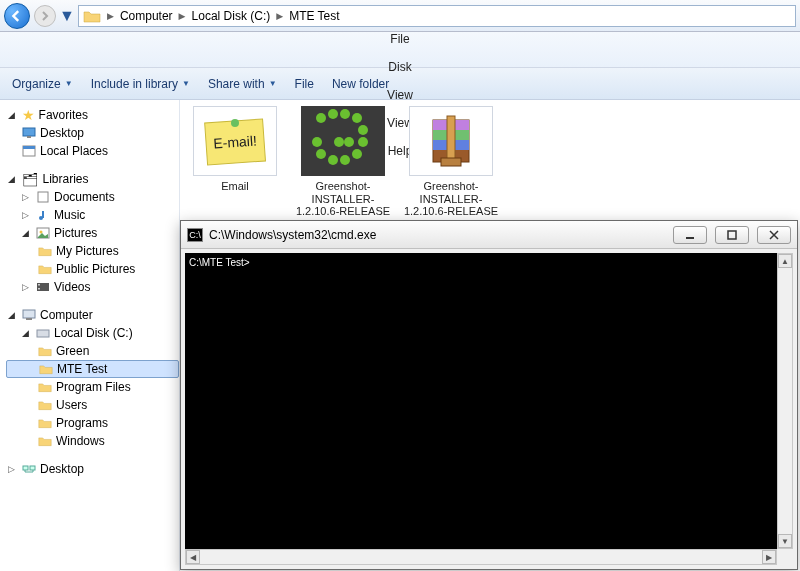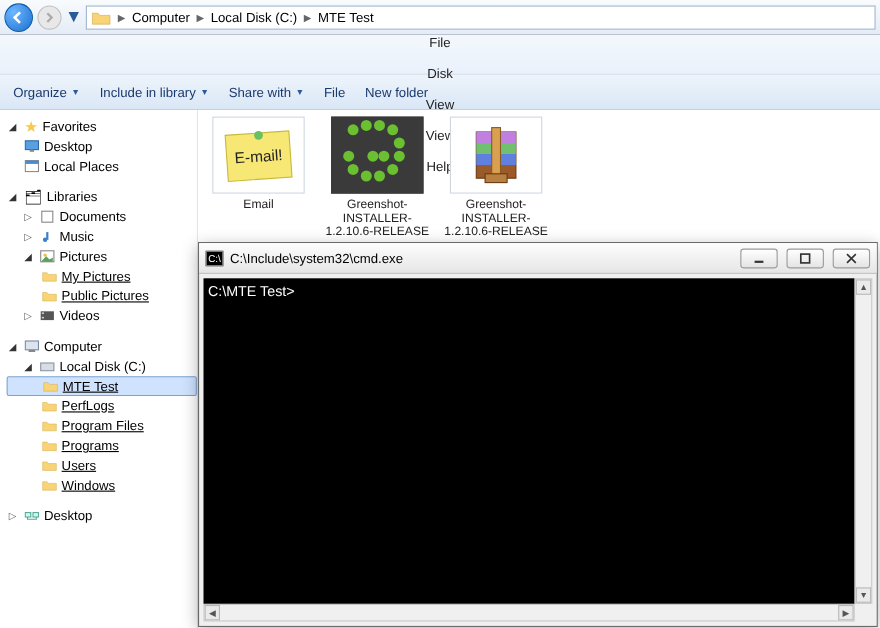--- a/index.html
+++ b/index.html
@@ -22,21 +22,21 @@
   .toolbar { height:32px; background: linear-gradient(#eef4fb,#dae7f6); border-bottom:1px solid #c4d0e2; display:flex; align-items:center; gap:18px; padding:0 12px; font-size:12px; color:#1a3a6e; }
   .toolbar .item { display:flex; align-items:center; gap:4px; }
   .dd { font-size:8px; color:#2a5a9a; }
 
   
   .main { display:flex; height:calc(571px - 32px - 20px - 32px); }
   .sidebar { width:180px; border-right:1px solid #e0e6ef; padding:6px 0 0 6px; font-size:12px; overflow:hidden; }
   .sb-group { margin-bottom:10px; }
   .sb-hdr, .sb-item { display:flex; align-items:center; gap:4px; height:18px; padding-left:2px; }
   .sb-item { padding-left:16px; }
-  .sb-sub { padding-left:32px;text-decoration:underline; }
+  .sb-sub { padding-left:32px; }
   .sb-item.sel { background:#cfe3ff; border:1px solid #7da2ce; border-radius:2px; }
   .triangle { width:10px; color:#5a5a5a; font-size:9px; display:inline-block; }
   .triangle.open { color:#333; }
 
   .content { flex:1; padding:6px 4px; display:flex; gap:6px; align-items:flex-start; }
   .tile { width:102px; text-align:center; font-size:11px; color:#222; }
   .thumb { width:84px; height:70px; margin:0 auto 4px; border:1px solid #d0d6e0; background:#fff; display:flex; align-items:center; justify-content:center; }
   .tname { line-height:1.15; word-wrap:break-word; }
 
   
@@ -44,21 +44,21 @@
   .ic-fold { width:14px; height:12px; }
   .ic-lib { font-size:13px; }
 
   
   .cmdwin { position:absolute; left:180px; top:220px; width:618px; height:350px; border:1px solid #6a6a6a; background:#f0f0f0; box-shadow:0 4px 14px rgba(0,0,0,.3); }
   .cmdtitle { height:28px; background: linear-gradient(#fdfdfd,#e6e6e6); border-bottom:1px solid #c0c0c0; display:flex; align-items:center; padding:0 6px; font-size:12px; }
   .cmdico { width:16px; height:14px; background:#000; color:#fff; font-size:9px; display:flex; align-items:center; justify-content:center; margin-right:6px; border:1px solid #888; }
   .cmdctl { margin-left:auto; display:flex; gap:8px; }
   .cmdbtn { width:34px; height:18px; border:1px solid #9a9a9a; border-radius:3px; background:linear-gradient(#fff,#e4e4e4); display:flex; align-items:center; justify-content:center; font-size:10px; }
   .cmdbody { position:relative; height:calc(100% - 28px); padding:2px; }
-  .cmdinner { position:absolute; inset:4px 20px 20px 4px; background:#000; color:#fff; font-family:"Consolas","Courier New",monospace; font-size:13px; padding:4px; white-space:pre; }
+  .cmdinner { position:absolute; inset:4px 20px 20px 4px; background:#000; color:#fff; font-family:"Consolas","Courier New",monospace; font-size:10px; padding:4px; white-space:pre; }
   .cmdscroll-v { position:absolute; top:4px; right:4px; bottom:20px; width:16px; background:#f0f0f0; border:1px solid #c8c8c8; display:flex; flex-direction:column; }
   .cmdscroll-h { position:absolute; left:4px; right:20px; bottom:4px; height:16px; background:#f0f0f0; border:1px solid #c8c8c8; display:flex; }
   .sbtn { width:14px; height:14px; background:#eaeaea; border:1px solid #b8b8b8; display:flex; align-items:center; justify-content:center; font-size:8px; color:#555; }
   .vtrack { flex:1; }
 
   
   .folder-svg { fill:#f8d477; stroke:#caa43e; stroke-width:.5; }
   .disk-svg { fill:#d8dde5; stroke:#8a94a4; }
 </style>
 </head>
@@ -205,49 +205,49 @@
           </svg>
           <span>Computer</span>
         </div>
       <div class="sb-item">
           <span class="triangle open">◢</span>
           <svg width="14" height="12">
             <rect class="disk-svg" x="1" y="3" width="12" height="7"></rect>
           </svg>
           <span>Local Disk (C:)</span>
         </div>
+      <div class="sb-item sb-sub">
+          <svg class="ic-fold" viewBox="0 0 18 14">
+            <path class="folder-svg" d="M1 3h5l2 2h9v8H1z"></path>
+          </svg>
+          <span>Green</span>
+        </div>
       <div class="sb-item sb-sub sel">
           <svg class="ic-fold" viewBox="0 0 18 14">
             <path class="folder-svg" d="M1 3h5l2 2h9v8H1z"></path>
           </svg>
           <span>MTE Test</span>
         </div>
       <div class="sb-item sb-sub">
           <svg class="ic-fold" viewBox="0 0 18 14">
             <path class="folder-svg" d="M1 3h5l2 2h9v8H1z"></path>
           </svg>
-          <span>PerfLogs</span>
-        </div>
-      <div class="sb-item sb-sub">
-          <svg class="ic-fold" viewBox="0 0 18 14">
-            <path class="folder-svg" d="M1 3h5l2 2h9v8H1z"></path>
-          </svg>
           <span>Program Files</span>
         </div>
       <div class="sb-item sb-sub">
           <svg class="ic-fold" viewBox="0 0 18 14">
             <path class="folder-svg" d="M1 3h5l2 2h9v8H1z"></path>
           </svg>
+          <span>Users</span>
+        </div>
+      <div class="sb-item sb-sub">
+          <svg class="ic-fold" viewBox="0 0 18 14">
+            <path class="folder-svg" d="M1 3h5l2 2h9v8H1z"></path>
+          </svg>
           <span>Programs</span>
-        </div>
-      <div class="sb-item sb-sub">
-          <svg class="ic-fold" viewBox="0 0 18 14">
-            <path class="folder-svg" d="M1 3h5l2 2h9v8H1z"></path>
-          </svg>
-          <span>Users</span>
         </div>
       <div class="sb-item sb-sub">
           <svg class="ic-fold" viewBox="0 0 18 14">
             <path class="folder-svg" d="M1 3h5l2 2h9v8H1z"></path>
           </svg>
           <span>Windows</span>
         </div>
     </div>
 
     <div class="sb-group">
@@ -306,21 +306,21 @@
           </svg>
       </div>
       <div class="tname">Greenshot-INSTALLER-1.2.10.6-RELEASE</div>
     </div>
   </div>
 </div>
 
 <div class="cmdwin">
   <div class="cmdtitle">
     <div class="cmdico">C:\</div>
-    <span>C:\Include\system32\cmd.exe</span>
+    <span>C:\Windows\system32\cmd.exe</span>
     <div class="cmdctl">
       <div class="cmdbtn">
           <svg width="12" height="10">
             <rect x="2" y="7" width="8" height="2" fill="#333"></rect>
           </svg>
         </div>
       <div class="cmdbtn">
           <svg width="12" height="10">
             <rect x="2" y="1" width="8" height="8" fill="none" stroke="#333" stroke-width="1.5"></rect>
           </svg>

